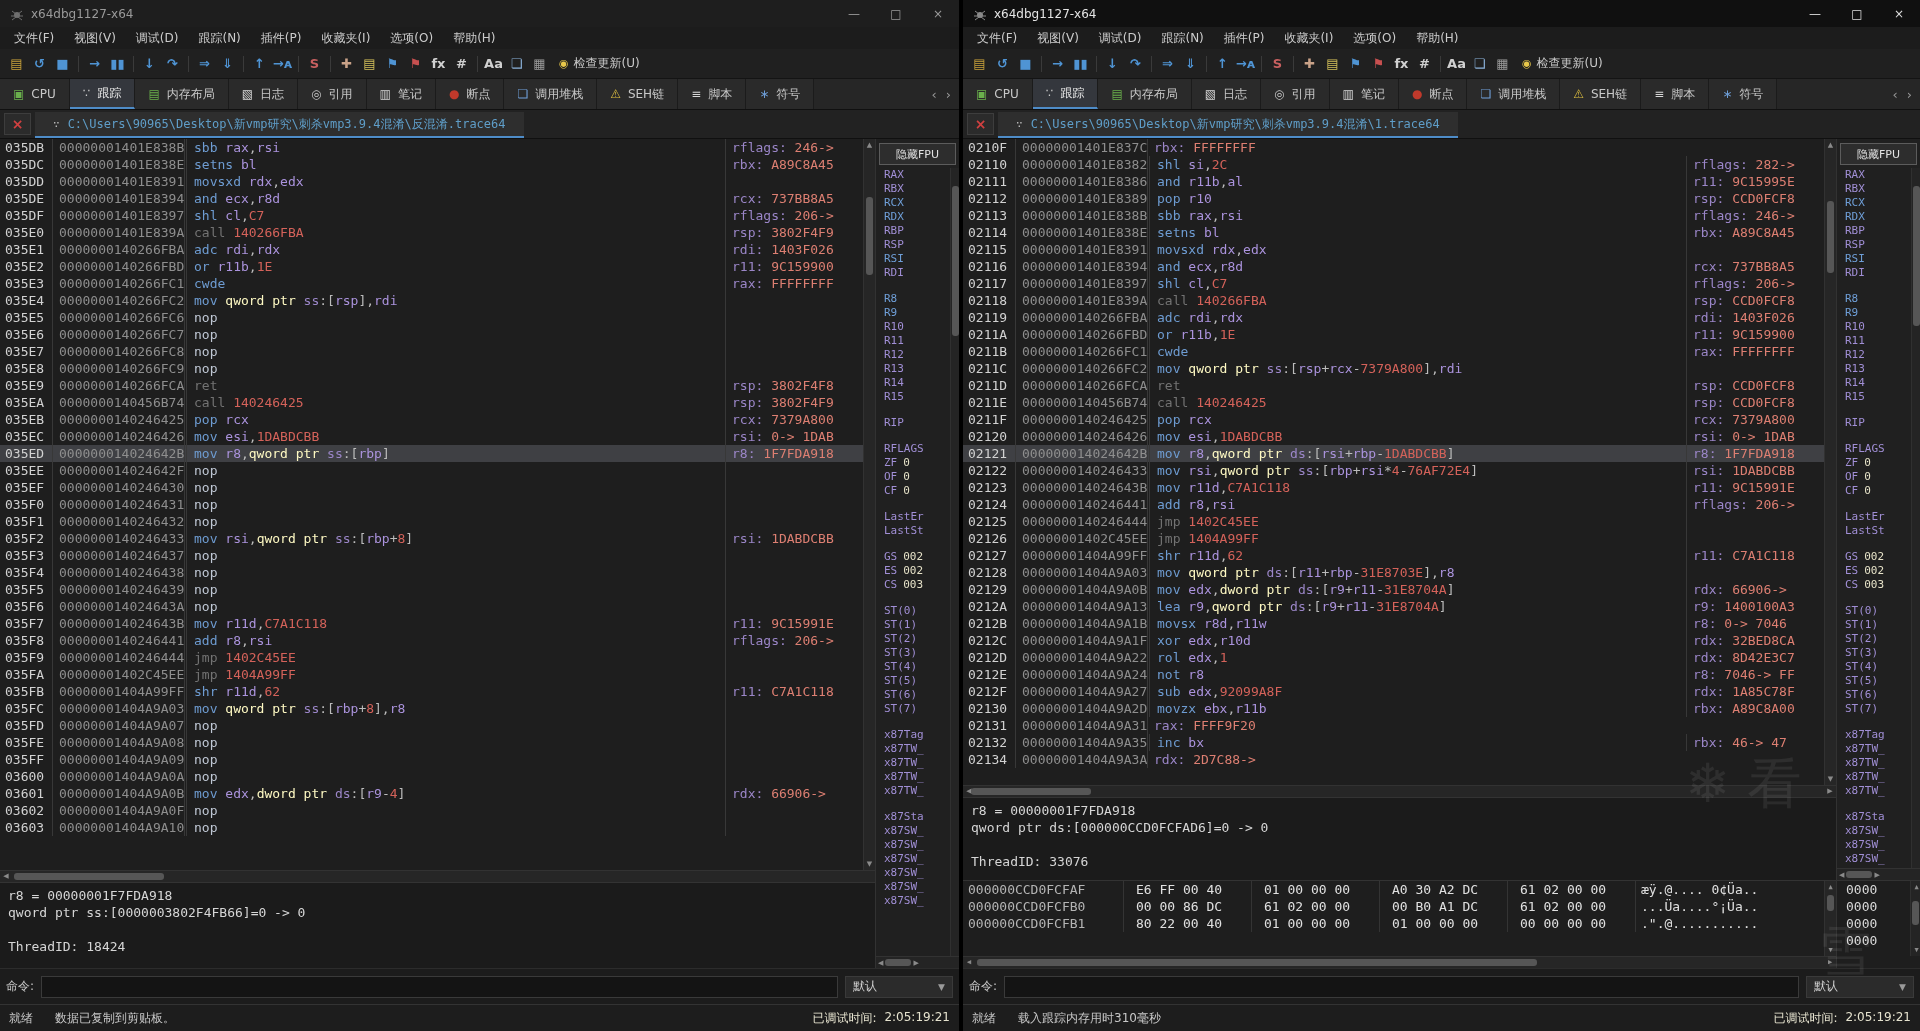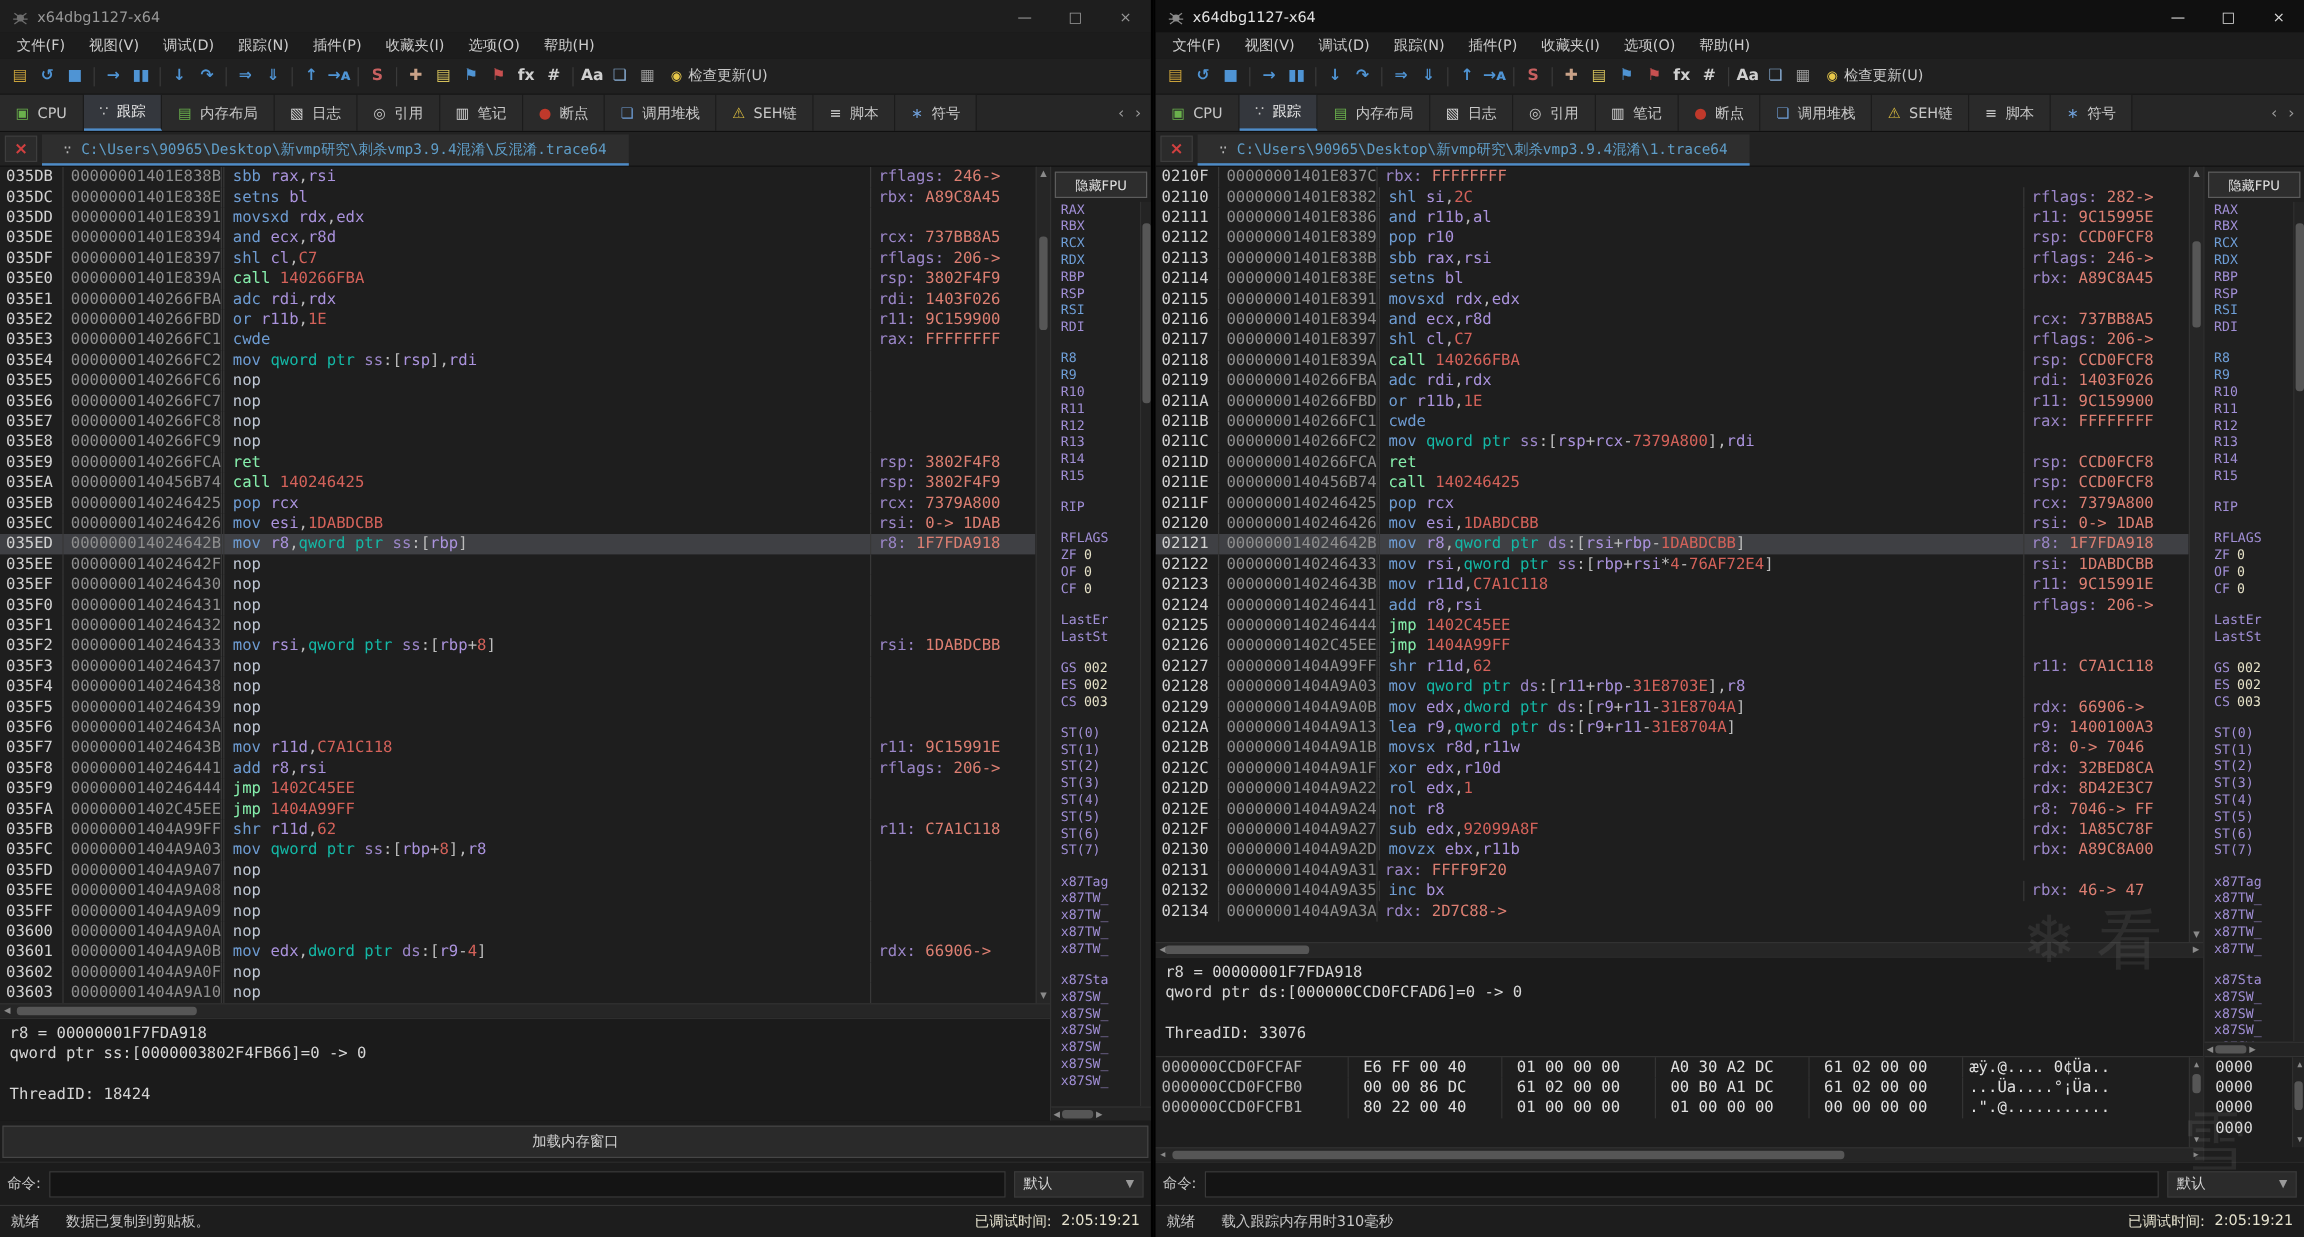--- a/index.html
+++ b/index.html
@@ -44,22 +44,22 @@
   .main{flex:1;display:flex;min-height:0}
   .mainleft{flex:1;display:flex;flex-direction:column;min-width:0}
   .tablewrap{display:flex;flex:1;min-height:0}
   .ttable{flex:1;background:#1e1e1e;font:13px "DejaVu Sans Mono","Liberation Mono",monospace;overflow:hidden}
   .trow{display:flex;height:17px;line-height:17px;white-space:pre}
   .trow.sel{background:#3f4044}
   .c-idx{flex:0 0 52px;padding-left:5px;color:#d2d2d2;overflow:hidden}
   .c-addr{flex:0 0 132px;padding-left:6px;color:#8e8e8e;border-left:1px solid #383838;overflow:hidden}
   .c-dis{flex:1;padding-left:7px;border-left:3px double #383838;overflow:hidden}
   .c-cmt{flex:0 0 138px;padding-left:6px;border-left:1px solid #383838;overflow:hidden}
-  .mn-blue{color:#6e9cd2}.mn-red{color:#86efac}.mn-nop{color:#bfc7d4}
-  .tk-kw{color:#14b8a6}.tk-seg{color:#9b86c8}.tk-reg{color:#ab93dd}
+  .mn-blue{color:#6e9cd2}.mn-red{color:#737373}.mn-nop{color:#bfc7d4}
+  .tk-kw{color:#fef9c3}.tk-seg{color:#9b86c8}.tk-reg{color:#ab93dd}
   .tk-num{color:#d4625a}.tk-pun{color:#bcbcbc}
   .cmt-n{color:#9b86c8}.cmt-v{color:#dd7f72}
   
   .vsb{flex:0 0 12px;background:#262626;border-left:1px solid #323232;position:relative}
   .sar{position:absolute;left:0;width:11px;height:12px;color:#8a8a8a;font-size:7px;text-align:center;line-height:12px}
   .vthumb{position:absolute;left:2px;width:7px;background:#565656;border-radius:3px}
   .hsb{flex:0 0 12px;background:#262626;border-top:1px solid #323232;position:relative}
   .hthumb{position:absolute;top:2px;height:7px;background:#565656;border-radius:3px}
   .har{position:absolute;top:0;width:12px;height:11px;color:#8a8a8a;font-size:7px;text-align:center;line-height:11px}
   
@@ -737,23 +737,20 @@
           <div class="vthumb" style="left:1px;top:18px;height:150px"></div>
         </div>
       </div>
       <div class="sb-hsb">
         <span>◀</span>
         <div class="sb-hthumb"></div>
         <span>▶</span>
       </div>
     </div>
   </div>
-  <div class="loadbtnrow">
-    <div class="loadbtn">加载内存窗口</div>
-  </div>
   <div class="cmdrow">
     <span class="cmdlabel">命令:</span>
     <div class="cmdinput"></div>
     <div class="combo">
       <span>默认</span>
       <span class="arr">▼</span>
     </div>
   </div>
   <div class="statusbar">
     <span>就绪</span>

